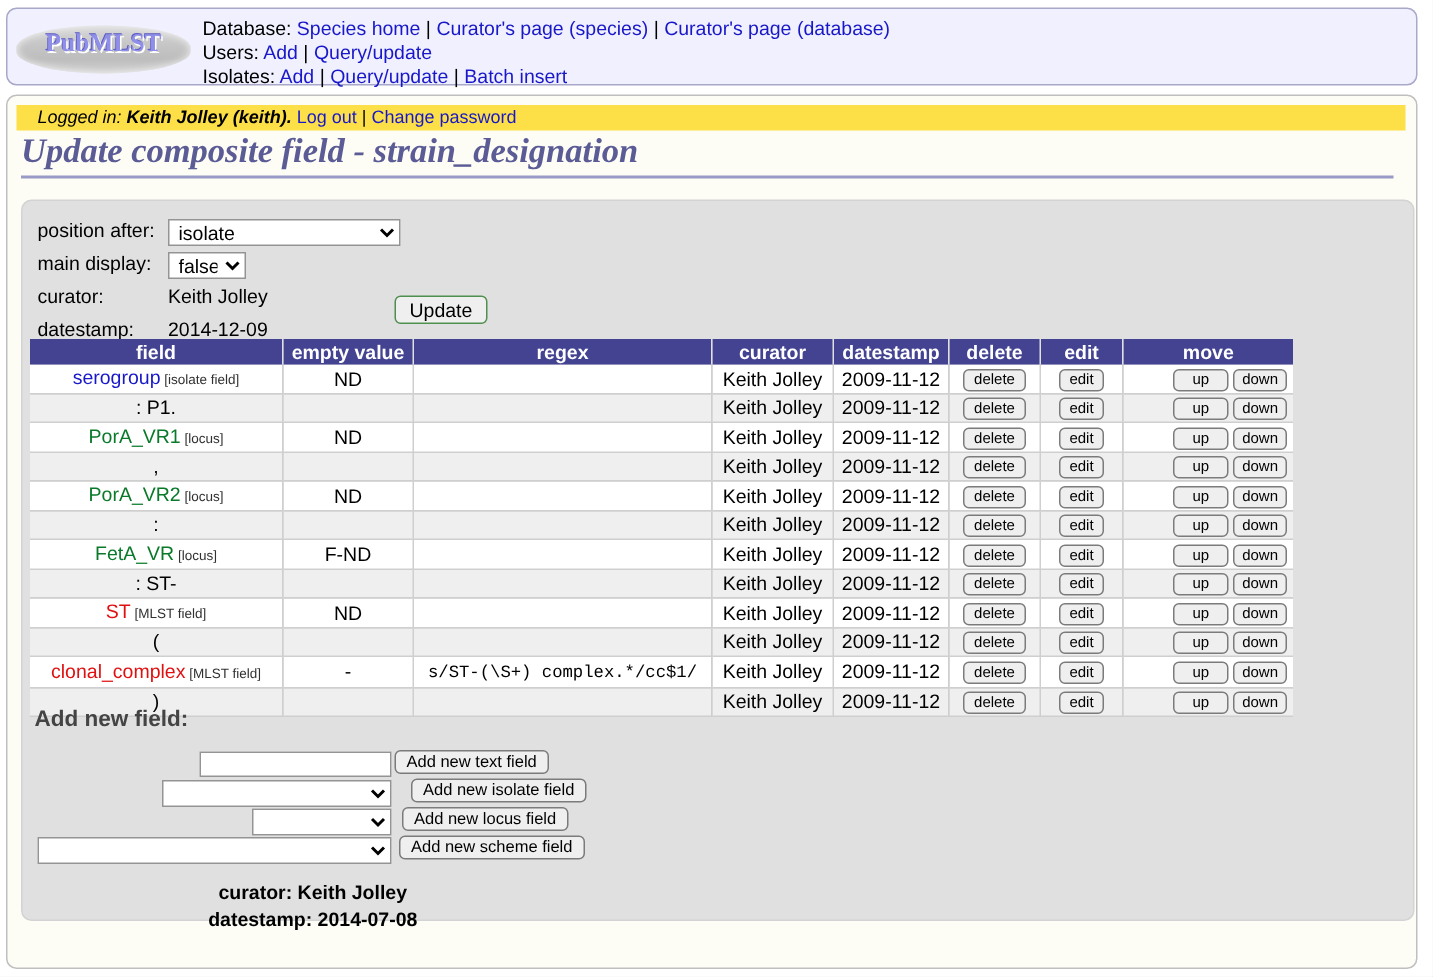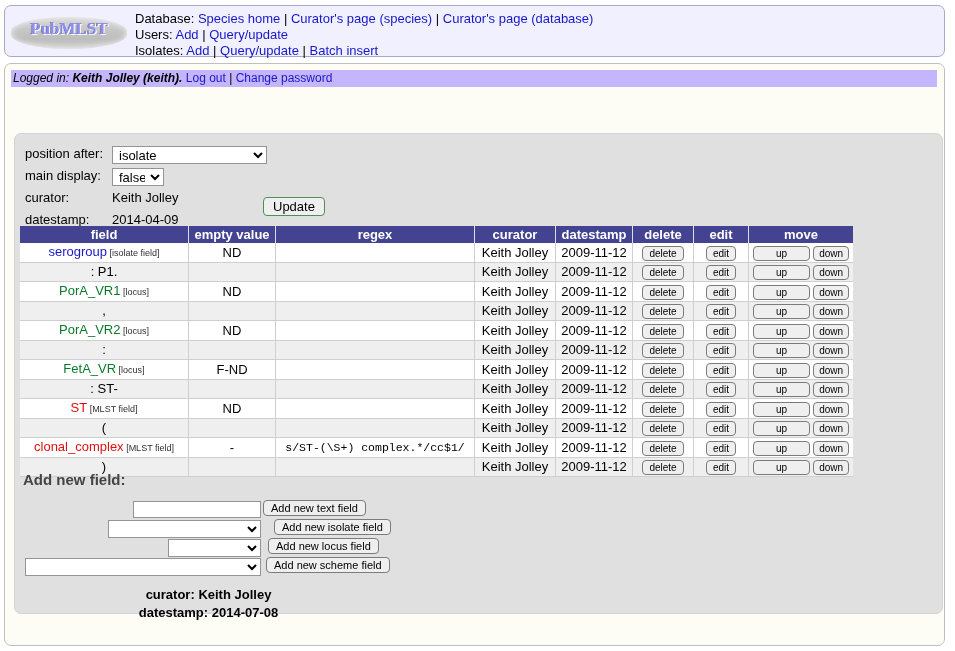--- a/index.html
+++ b/index.html
@@ -70,25 +70,25 @@
     width: 941px; height: 583px;
     background: #fdfdf5;
     border: 1px solid #bfbfbf;
     border-radius: 7px;
     box-sizing: border-box;
   }
   .login-bar {
     position: absolute;
     left: 6px; top: 6px;
     width: 926px; height: 17px;
-    background: #c4b5fd;
+    background: #fde047;
     font-size: 12px;
     font-style: italic;
     line-height: 17px;
-    padding-left: 2px;
+    padding-left: 14px;
     box-sizing: border-box;
     white-space: nowrap;
   }
   .login-bar b { font-style: italic; }
   .login-bar a { color: #1818c8; text-decoration: none; font-style: normal; }
   .login-bar .sep { font-style: normal; }
 
   
   .page-title {
     position: absolute;
@@ -212,21 +212,21 @@
     font-size: 10px;
     line-height: 11px;
     padding: 1px 6px;
     background: #efefef;
     border: 1px solid #7b7b7b;
     border-radius: 4px;
     cursor: pointer;
     color: #000;
     vertical-align: middle;
   }
-  .minibtn.up { padding: 1px 22px; }
+  .minibtn.up { padding: 1px 12px; margin-left: 29px; }
   .minibtn.down { padding: 1px 5px; margin-left: 3px; }
 
   
   .add-title {
     position: absolute;
     left: 8px; top: 337px;
     font-size: 15px;
     font-weight: bold;
     color: #444444;
   }
@@ -321,35 +321,36 @@
   <div class="login-outer">
     <div class="login-bar">
       <span>Logged in:</span>
       <b>Keith Jolley (keith).</b>
       <a href="#">Log out</a>
       <span class="sep">|</span>
       <a href="#">Change password</a>
     </div>
   </div>
 
+  <div class="page-title">Update composite field - strain_designation</div>
 
   <div class="panel">
 
     <div class="form-rows">
       <div class="frow">
         <span class="flabel">position after:</span><select class="sel sel-pos"><option>isolate</option></select>
       </div>
       <div class="frow">
         <span class="flabel">main display:</span><select class="sel sel-disp"><option>false</option></select>
       </div>
       <div class="frow">
         <span class="flabel">curator:</span><span class="fvalue">Keith Jolley</span>
       </div>
       <div class="frow">
-        <span class="flabel">datestamp:</span><span class="fvalue">2014-04-09</span>
+        <span class="flabel">datestamp:</span><span class="fvalue">2014-12-09</span>
       </div>
     </div>
 
     <button class="update-btn">Update</button>
 
     <div class="tbl-wrap">
       <table class="comp">
         <thead>
           <tr>
             <th class="c-field">field</th>

